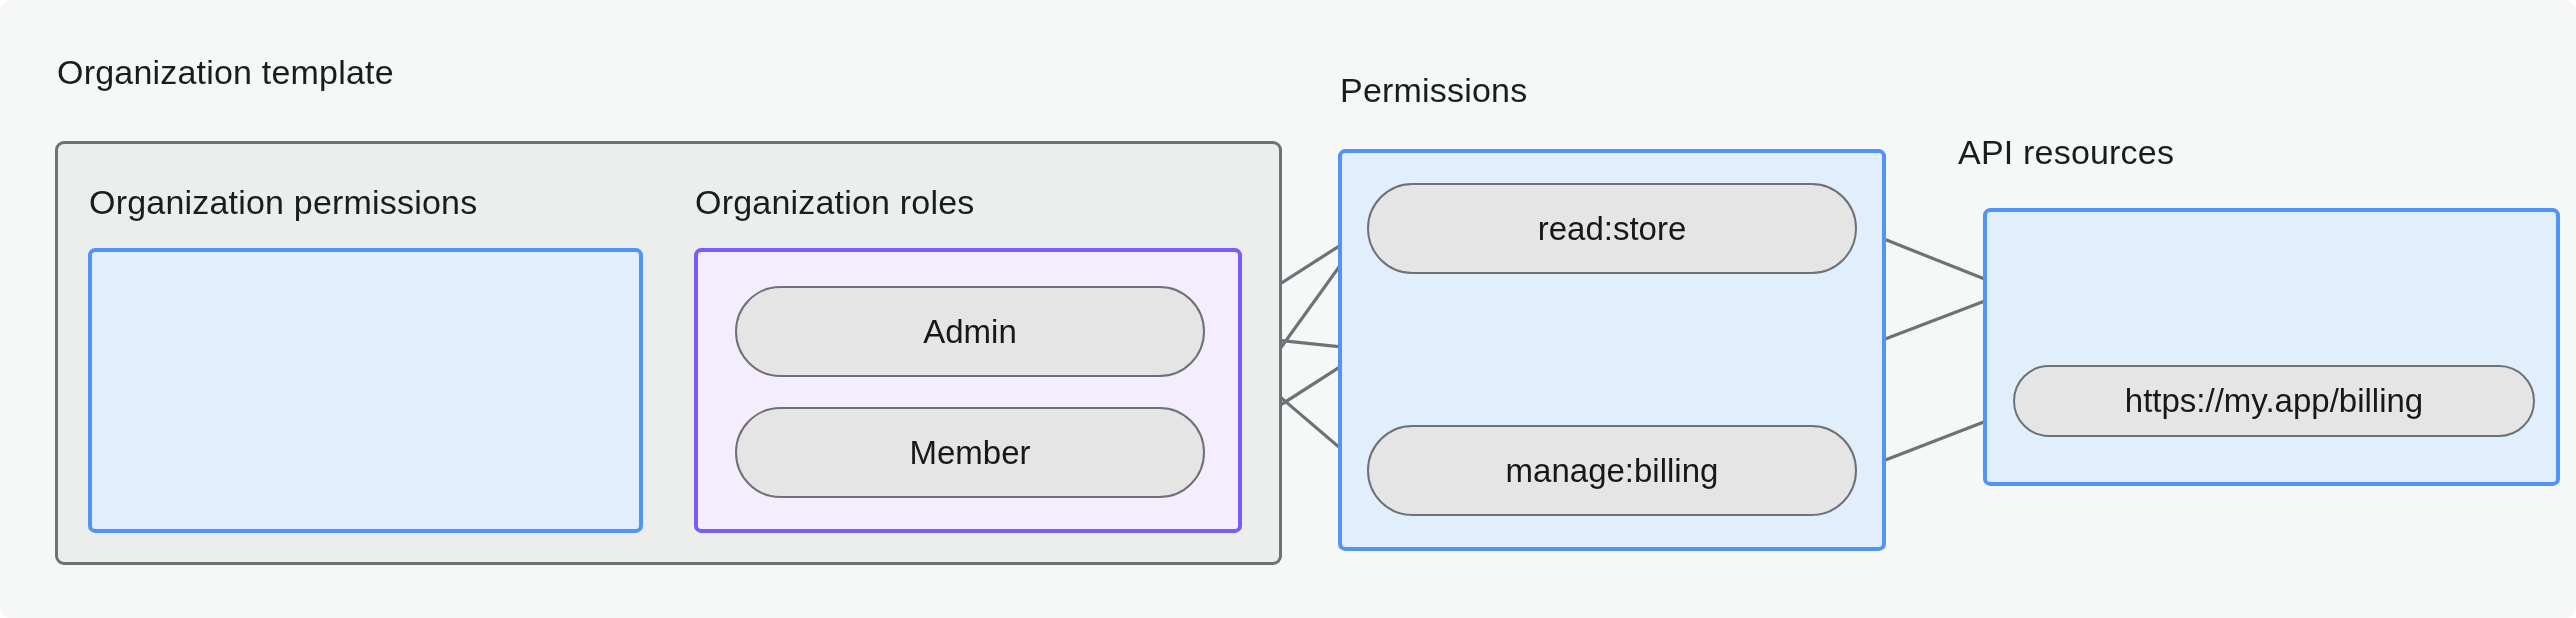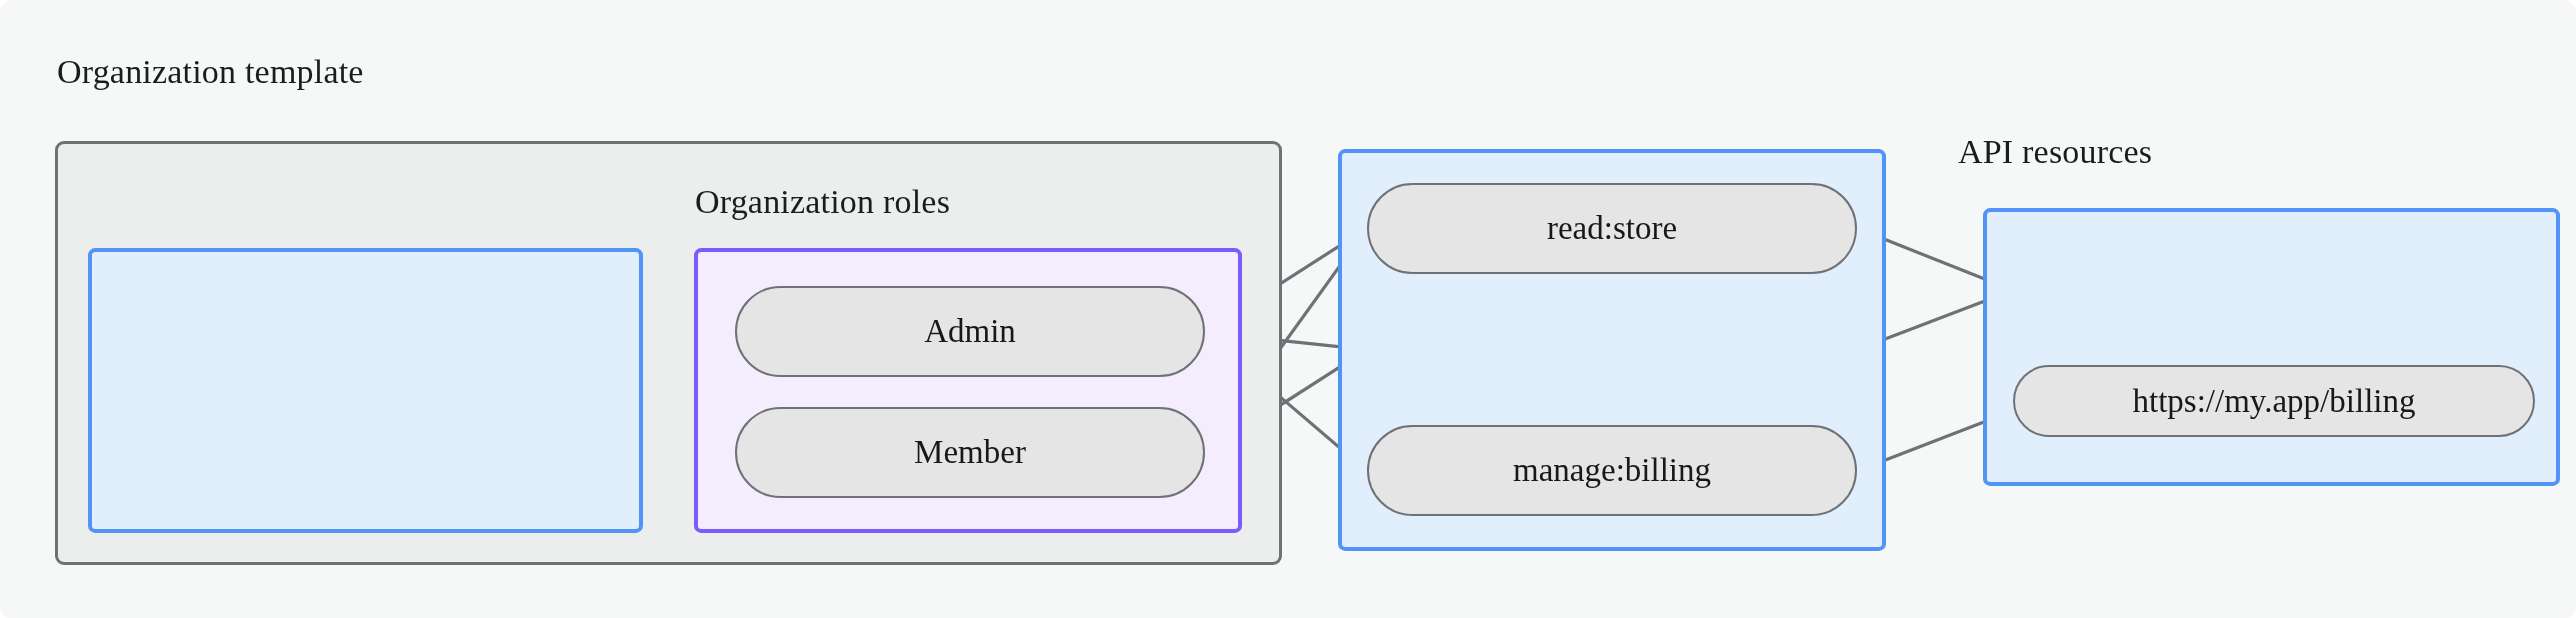--- a/index.html
+++ b/index.html
@@ -10,21 +10,20 @@
   body {
     font-family: "Liberation Sans", sans-serif;
   }
   #canvas {
     position: relative;
     width: 2576px;
     height: 619px;
     background: #f6f7f7;
     border-radius: 12.8px;
     overflow: hidden;
-    font-family: Liberation Serif, serif;
   }
   
   .group-title {
     position: absolute;
     font-size: 34px;
     color: #1a1d1f;
     letter-spacing: 0.2px;
     white-space: nowrap;
   }
   .frame {
@@ -97,35 +96,37 @@
     <circle cx="1498" cy="383" r="11"></circle>
     <circle cx="1498" cy="516" r="11"></circle>
     <circle cx="2206" cy="318" r="11"></circle>
     <circle cx="2206" cy="450" r="11"></circle>
   </svg>
 
   <div class="group-title" style="left:57px; top:53px;">Organization template</div>
 
   <div class="frame frame-outer" style="left:55px; top:141px; width:1227px; height:424px;"></div>
 
+  <div class="group-title" style="left:89px; top:183px;">Organization permissions</div>
 
   <div class="frame frame-blue" style="left:88px; top:248px; width:555px; height:285px;"></div>
 
 
   <div class="group-title" style="left:695px; top:183px;">Organization roles</div>
 
   <div class="frame frame-purple" style="left:694px; top:248px; width:548px; height:285px;"></div>
 
   <div class="node" style="left:735px; top:407px; width:470px; height:91px;">
     <span>Member</span>
   </div>
   <div class="node" style="left:735px; top:286px; width:470px; height:91px;">
     <span>Admin</span>
   </div>
 
+  <div class="group-title" style="left:1340px; top:71px;">Permissions</div>
 
   <div class="frame frame-blue" style="left:1338px; top:149px; width:548px; height:402px;"></div>
 
   <div class="node" style="left:1367px; top:183px; width:490px; height:91px;">
     <span>read:store</span>
   </div>
   <div class="node" style="left:1367px; top:425px; width:490px; height:91px;">
     <span>manage:billing</span>
   </div>
 

